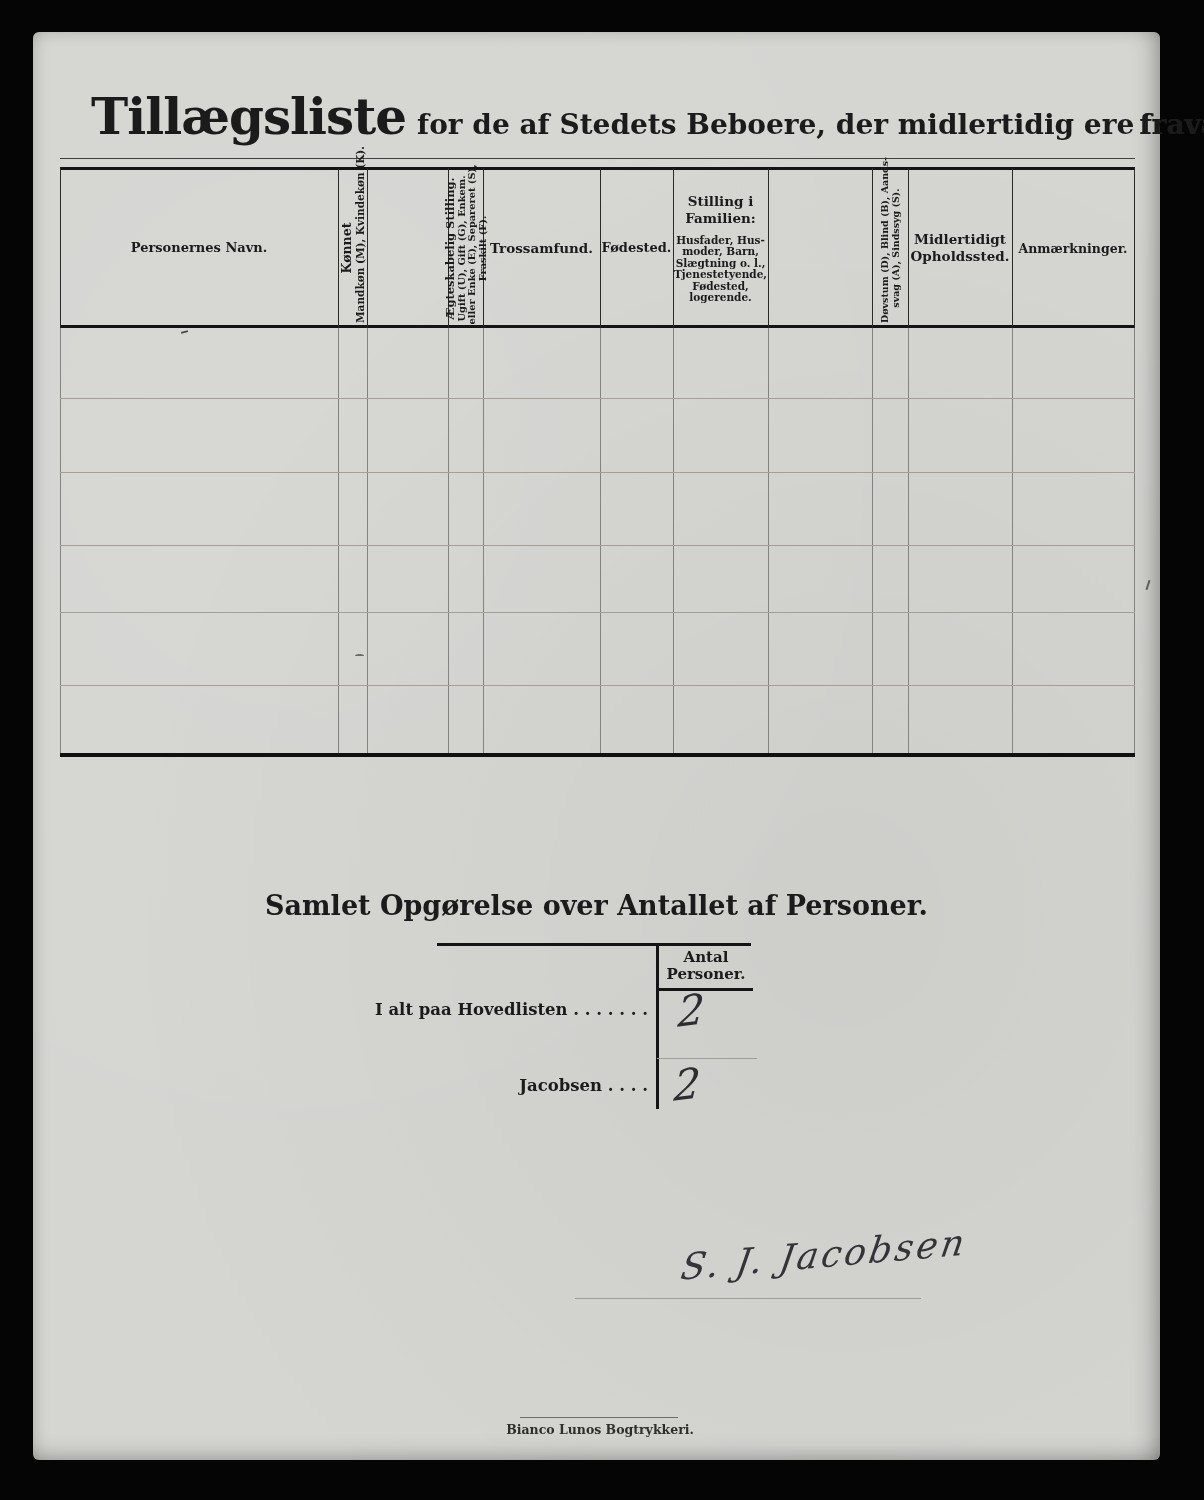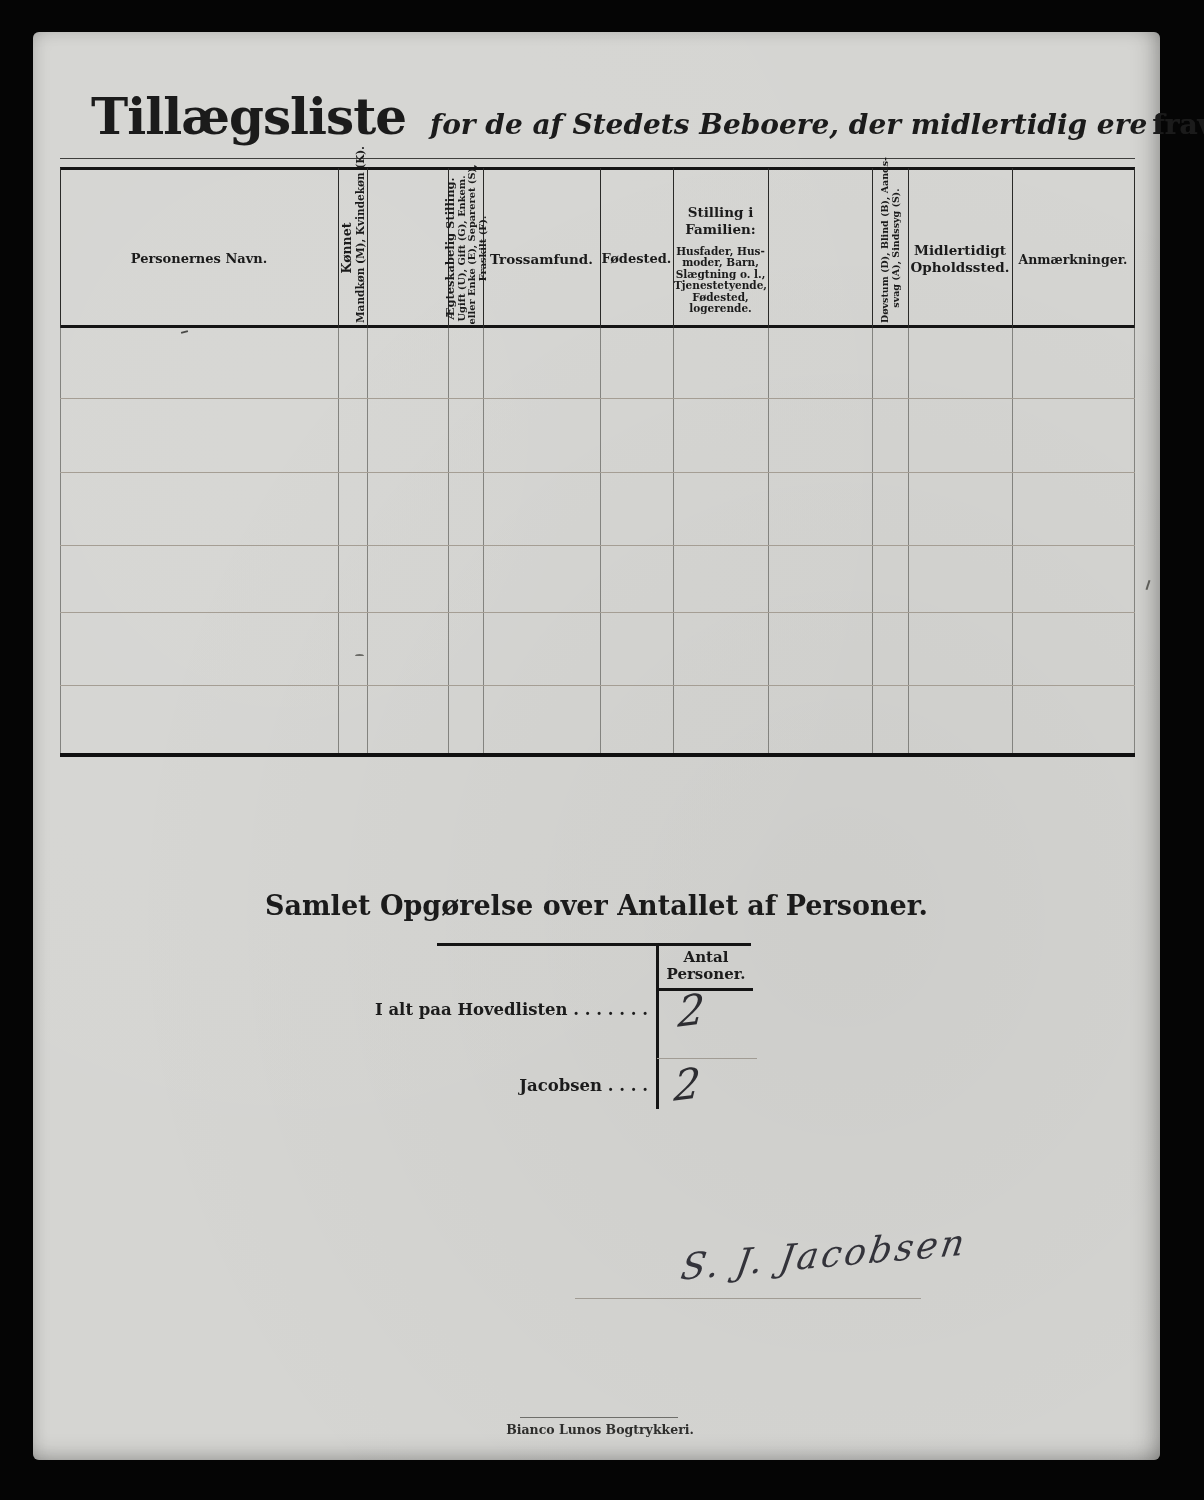--- a/index.html
+++ b/index.html
@@ -10,29 +10,29 @@
           radial-gradient(ellipse at 22% 28%, rgba(255,255,255,0.05), transparent 60%),
           radial-gradient(ellipse at 72% 62%, rgba(0,0,0,0.035), transparent 65%),
           #d5d5d2;
         box-shadow: inset -16px 0 26px -14px rgba(0,0,0,0.35),
                     inset 0 -14px 24px -14px rgba(0,0,0,0.3),
                     inset 10px 6px 22px -16px rgba(0,0,0,0.25);}
   .abs{position:absolute;}
   
   .masthead{position:absolute;left:58px;top:55px;white-space:nowrap;}
   .masthead .t{font-size:50px;font-weight:bold;letter-spacing:-1px;}
-  .masthead .s{font-size:28px;font-weight:bold;margin-left:24px;font-style:italic;}
+  .masthead .s{font-size:28px;font-weight:bold;margin-left:11px;}
   .masthead .sb{font-size:28px;font-weight:bold;text-shadow:0.6px 0 currentColor;}
   
   .maintable{position:absolute;left:27px;top:126px;width:1075px;height:600px;}
   .rule{position:absolute;background:#141414;}
   .vh{position:absolute;top:10px;height:160px;width:1px;background:#2a2a28;}
   .vb{position:absolute;top:170px;height:425px;width:1px;background:#83837f;}
   .hf{position:absolute;left:0;width:1075px;height:1px;background:#a59e94;}
-  .hcell{position:absolute;top:24px;height:154px;display:flex;flex-direction:column;
+  .hcell{position:absolute;top:13px;height:154px;display:flex;flex-direction:column;
          align-items:center;justify-content:center;text-align:center;font-weight:bold;}
   .vcell{position:absolute;top:13px;height:154px;display:flex;align-items:center;justify-content:center;}
   .vtx{transform:rotate(-90deg);text-align:center;font-weight:bold;}
   .vtx div{white-space:nowrap;}
   .lab13{font-size:13px;line-height:16px;}
   .lab135{font-size:13.5px;line-height:17px;}
   .sub105{font-size:10.5px;line-height:11.5px;font-weight:bold;}
   
   .sumhead{position:absolute;left:0;top:858px;width:1127px;text-align:center;
            font-size:27px;font-weight:bold;}

